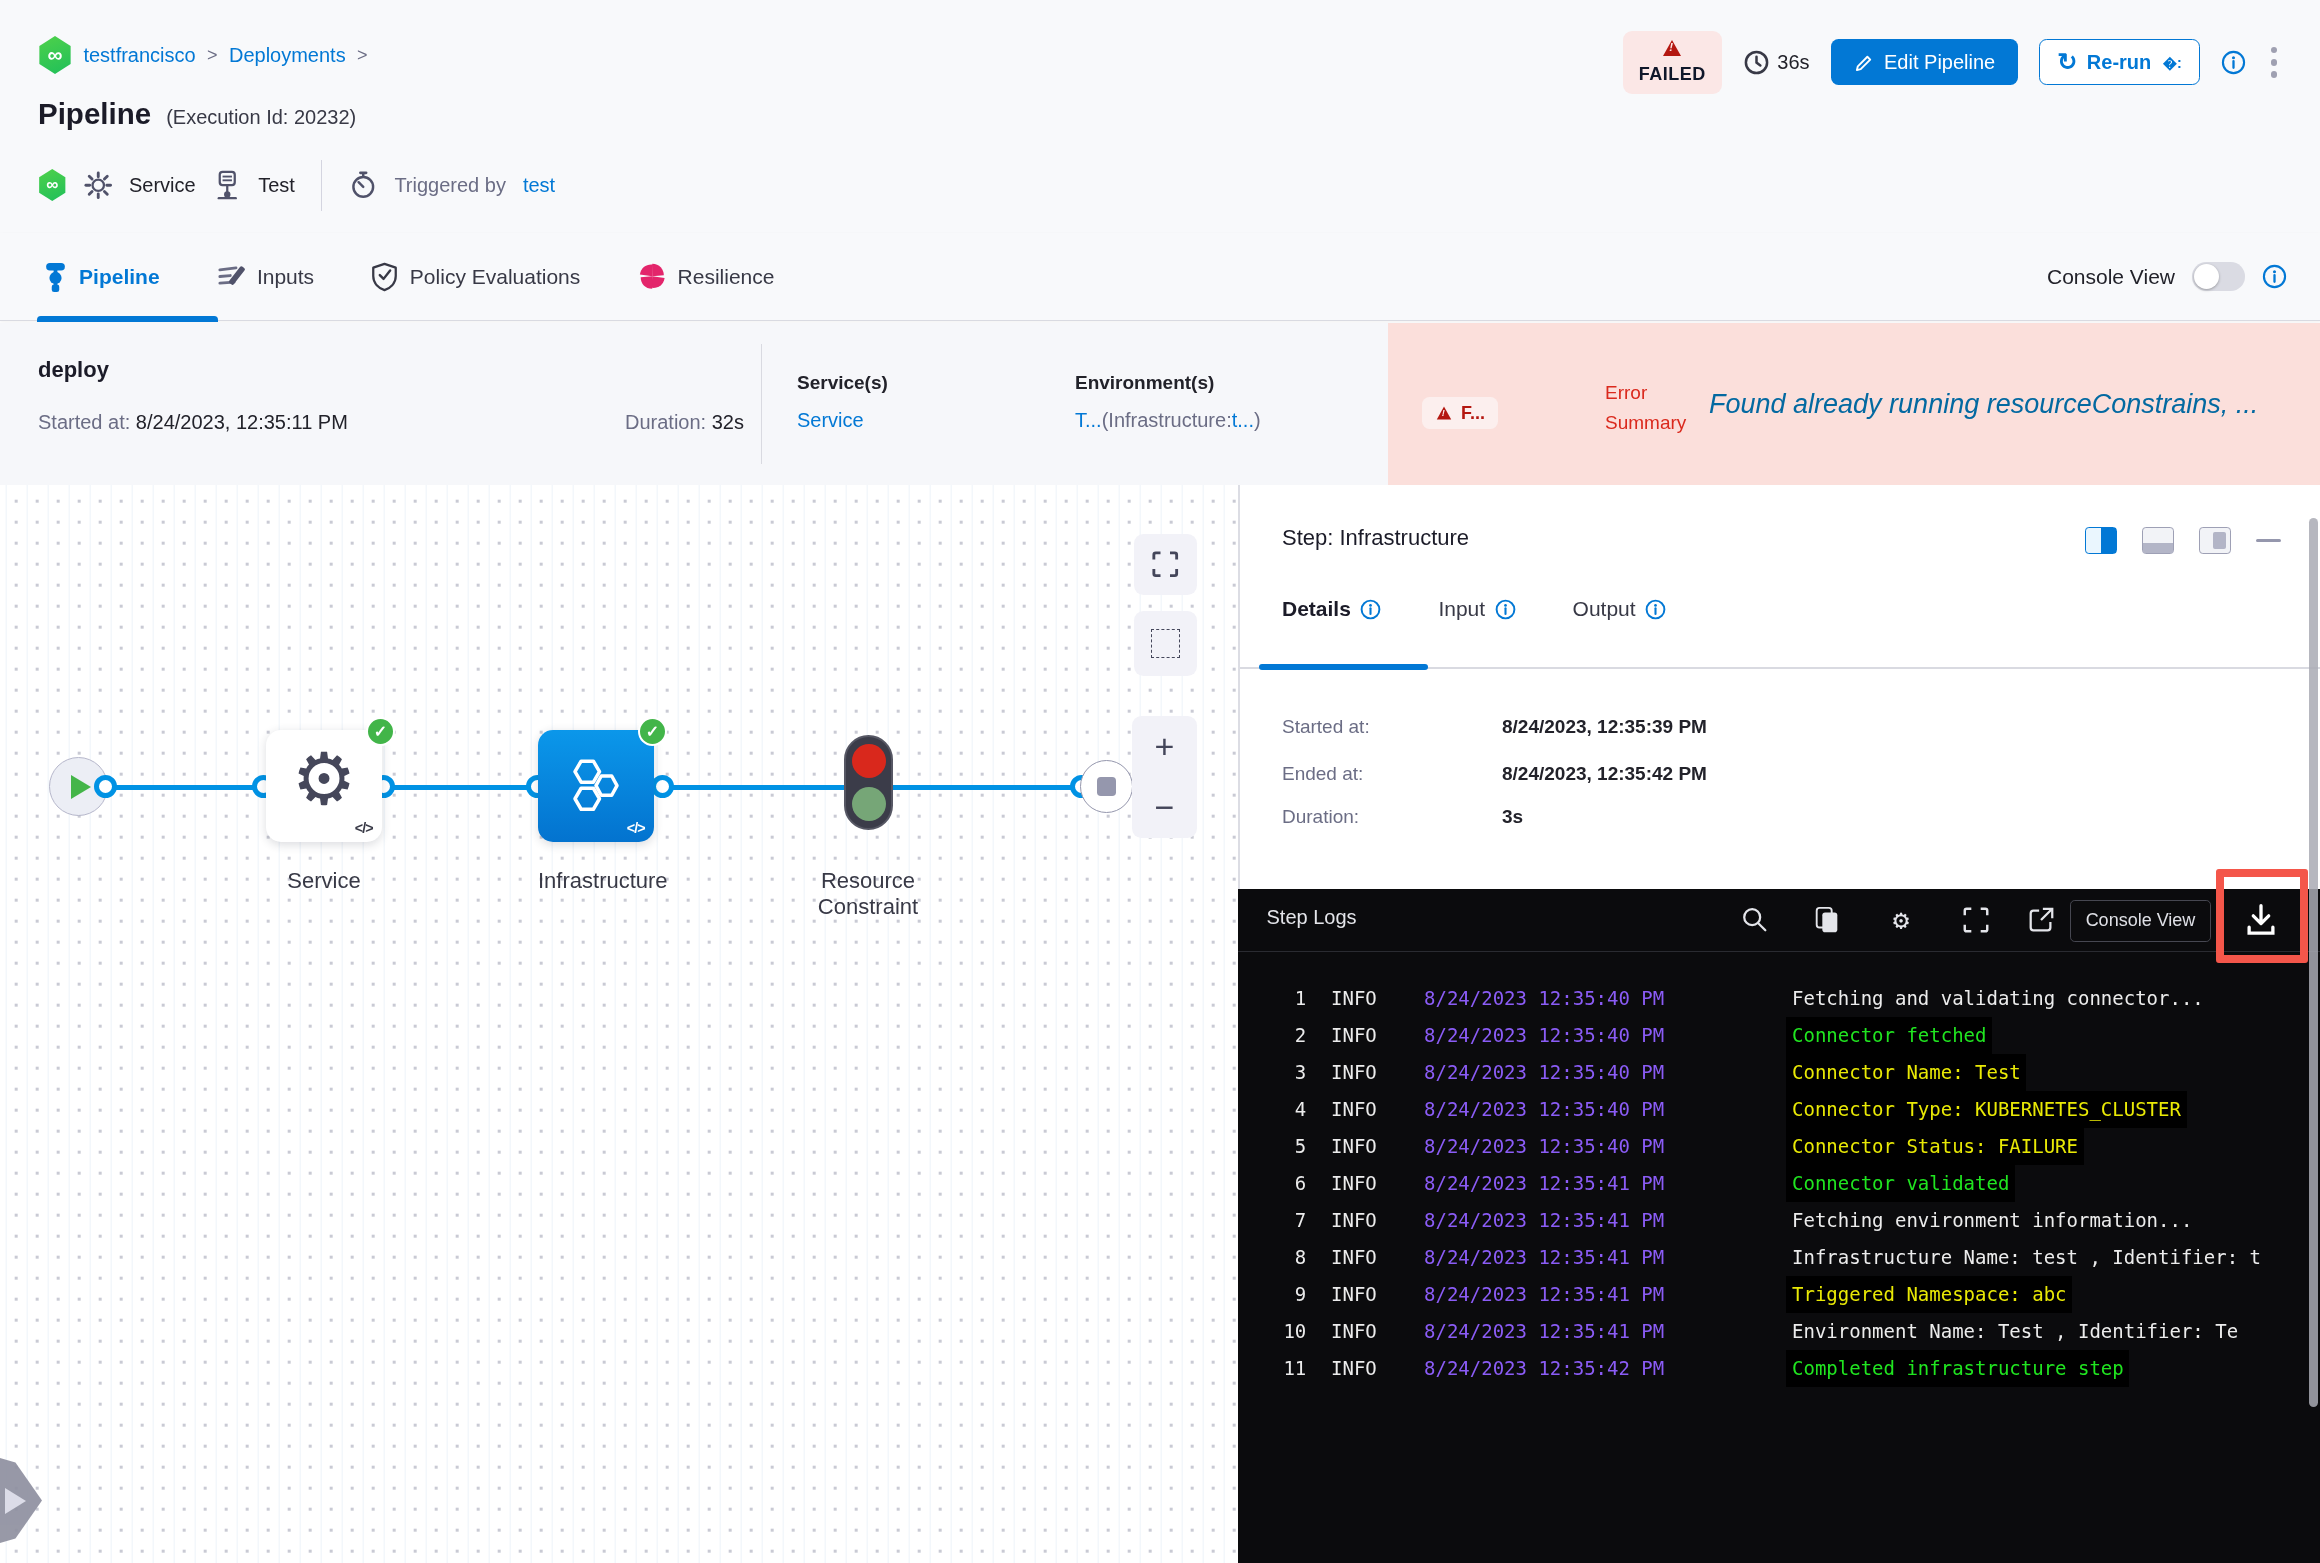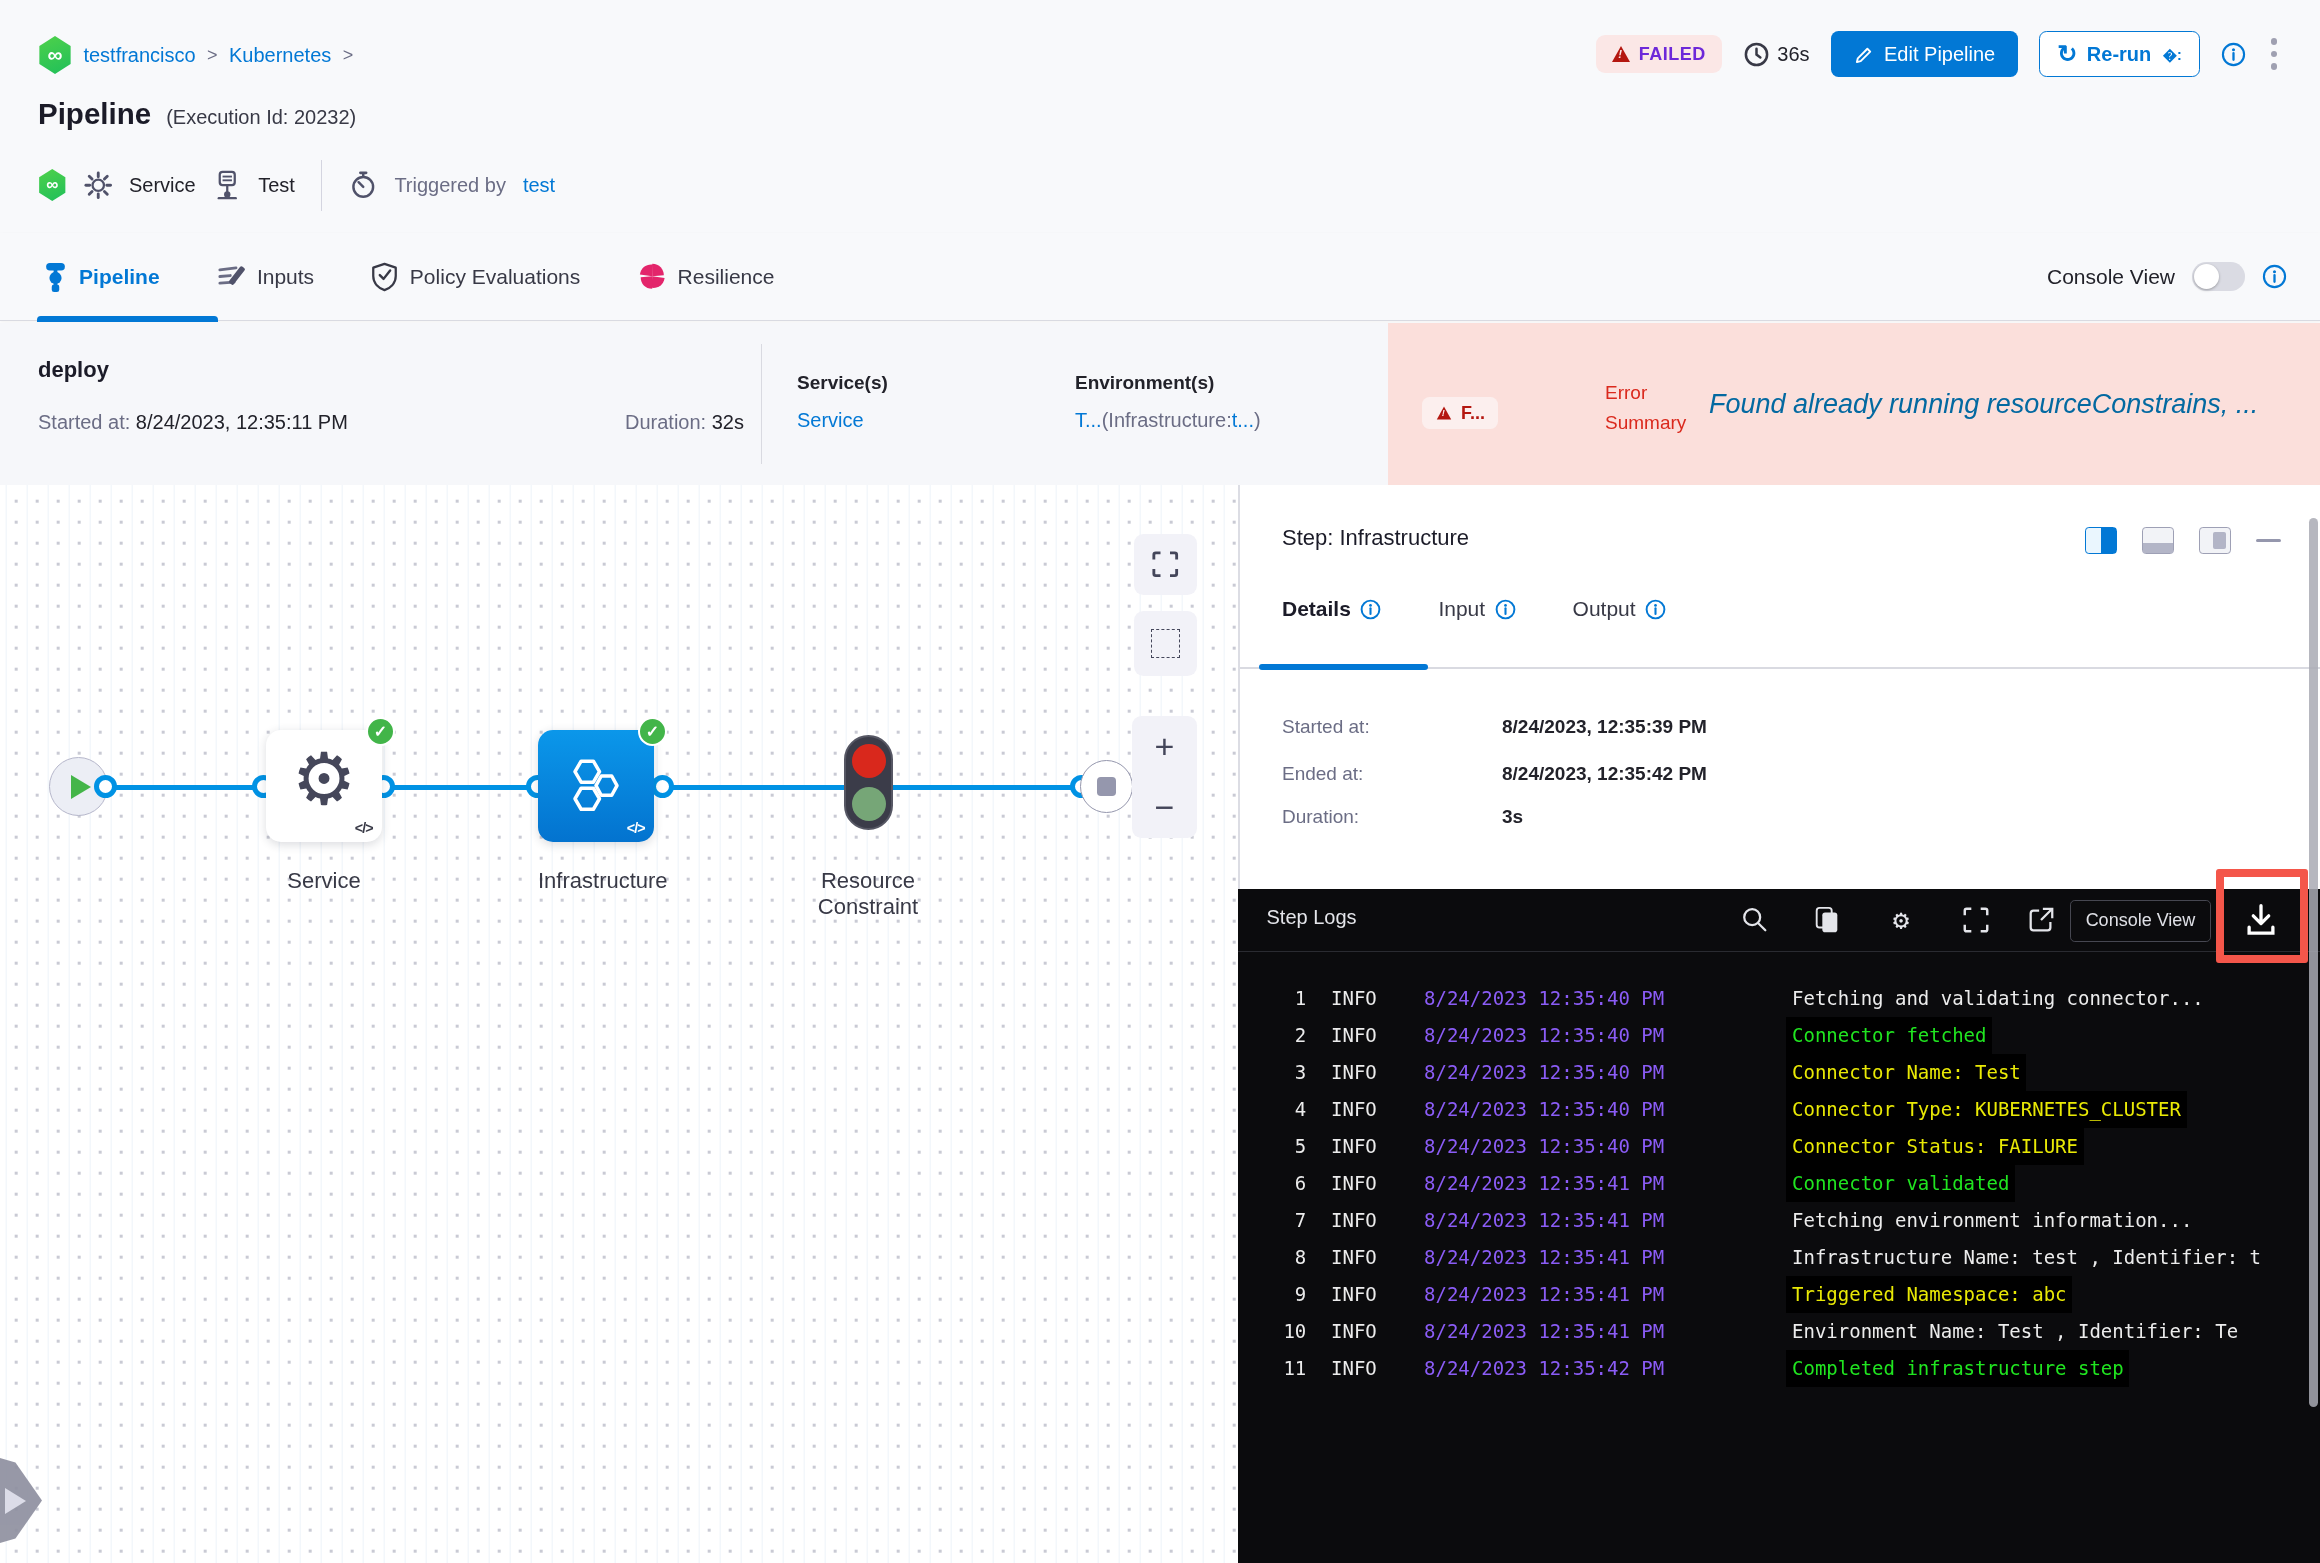--- a/index.html
+++ b/index.html
@@ -17,21 +17,21 @@
   .title-row { position:absolute; left:38px; top:97px; display:flex; align-items:baseline; gap:15px; }
   .page-title { font-size:29.5px; font-weight:bold; color:#1b1b28; }
   .exec-id { font-size:20px; color:#383946; }
   .meta-row { position:absolute; left:38px; top:164px; height:42px; display:flex; align-items:center; gap:17px; font-size:20px; color:#22222a; }
   .meta-div { width:1px; height:51px; background:#d4d5e0; margin:0 9.5px; }
   .muted { color:#6b6d85; }
   .blue-link { color:#0278d5; cursor:pointer; }
   .icon-svg { display:block; }
 
   .actions { position:absolute; top:31px; right:40px; display:flex; align-items:center; gap:21px; }
-  .failed-badge { display:flex; align-items:center; gap:8.6px; background:#fbe7e6; border-radius:9px; padding:8.6px 16px; color:#6d28d9; font-weight:bold; font-size:18px; letter-spacing:0.5px; }
+  .failed-badge { display:flex; align-items:center; gap:8.6px; background:#fbe7e6; border-radius:9px; padding:8.6px 16px; color:#0f172a; font-weight:bold; font-size:18px; letter-spacing:0.5px;flex-direction:column; }
   .warn-tri { width:0; height:0; border-left:9.5px solid transparent; border-right:9.5px solid transparent; border-bottom:16px solid #b41710; position:relative; }
   .warn-tri:after { content:"!"; position:absolute; left:-2.9px; top:1.9px; color:#fbe7e6; font-size:11.4px; font-weight:bold; }
   .elapsed { display:flex; align-items:center; gap:7.6px; font-size:20px; color:#22222a; }
   .btn-primary { display:flex; align-items:center; gap:9.5px; background:#0278d5; color:#fff; border:none; border-radius:7.6px; height:46px; padding:0 23px; font-size:20px; font-family:inherit; cursor:pointer; }
   .btn-outline { display:flex; align-items:center; gap:9.5px; background:#fff; color:#0278d5; border:1.9px solid #0278d5; border-radius:7.6px; height:46px; padding:0 17px; font-size:20px; font-weight:bold; font-family:inherit; cursor:pointer; }
   .rerun-glyph { font-size:24px; font-weight:bold; line-height:1; }
   .caret { font-size:14.3px; margin-left:1.9px; }
   .info-ic { width:25px; height:25px; }
   .kebab { display:flex; flex-direction:column; gap:5.7px; padding:3.8px; cursor:pointer; }
   .kebab i { width:6.7px; height:6.7px; border-radius:50%; background:#9fa0b1; }
@@ -139,21 +139,21 @@
 </head>
 <body>
 
 <div class="app">
 
   <div class="topbar">
     <div class="breadcrumb">
       <span class="hexlogo">∞</span>
       <span class="bc-link">testfrancisco</span>
       <span class="bc-sep">&gt;</span>
-      <span class="bc-link">Kubernetes</span>
+      <span class="bc-link">Deployments</span>
       <span class="bc-sep">&gt;</span>
     </div>
 
     <div class="title-row">
       <span class="page-title">Pipeline</span>
       <span class="exec-id">(Execution Id: 20232)</span>
     </div>
 
     <div class="meta-row">
       <span class="hexlogo small">∞</span>

